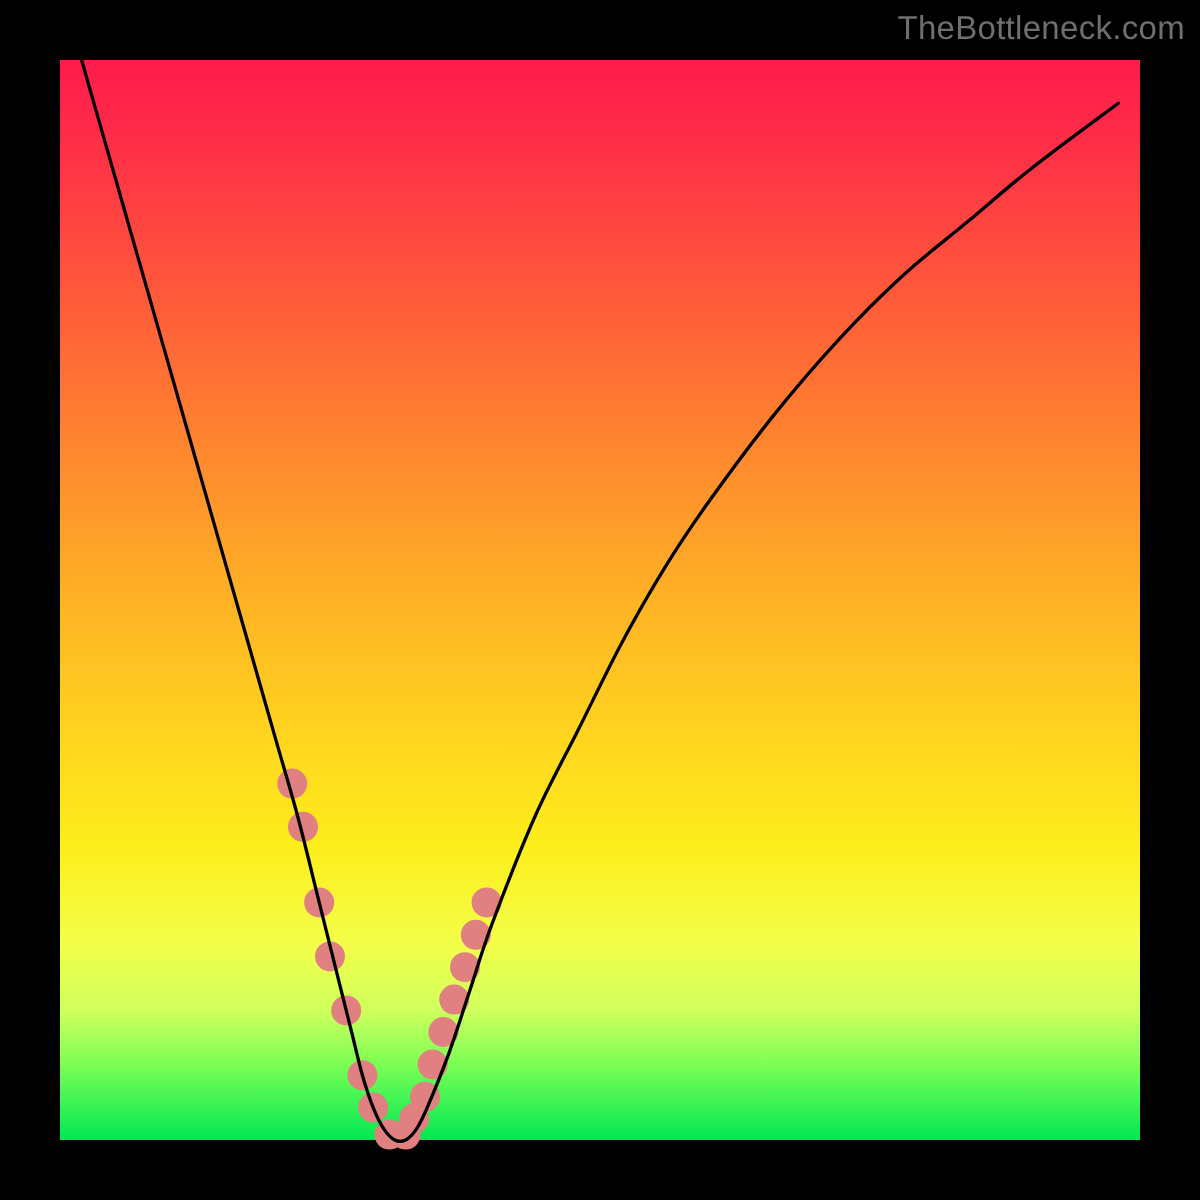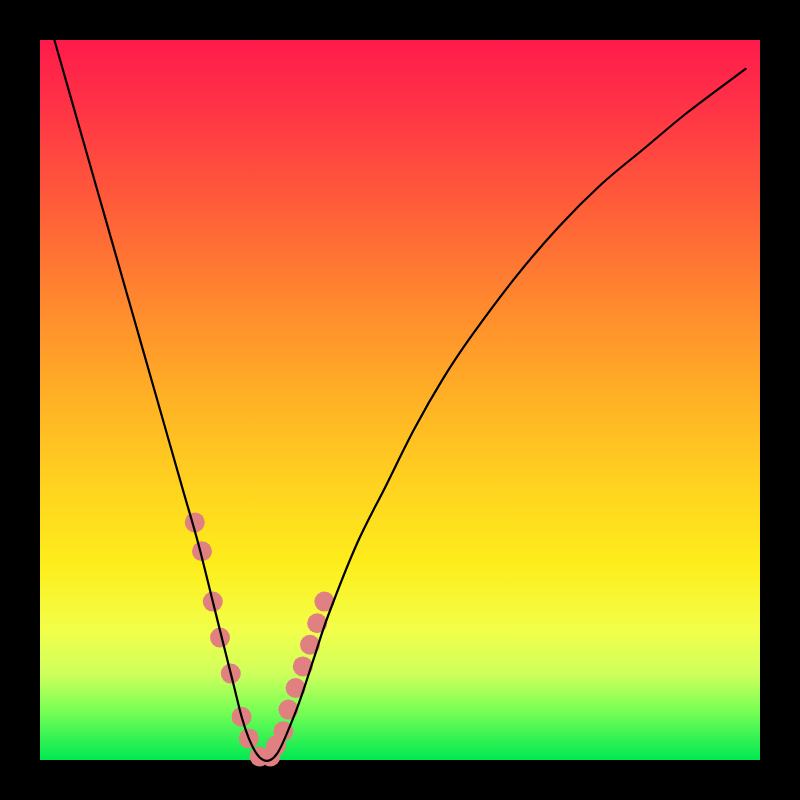--- a/index.html
+++ b/index.html
@@ -55,20 +55,21 @@
     width: 720px;
     height: 720px;
     overflow: visible;
   }
 </style>
 </head>
 <body>
 
 <div class="stage">
 
+  <div class="watermark">TheBottleneck.com</div>
 
   <div class="plot-area">
     <svg class="overlay" viewBox="0 0 720 720" preserveAspectRatio="none">
       <g>
           <circle cx="154.80" cy="482.40" r="10" fill="#e08080"></circle>
           <circle cx="162.00" cy="511.20" r="10" fill="#e08080"></circle>
           <circle cx="172.80" cy="561.60" r="10" fill="#e08080"></circle>
           <circle cx="180.00" cy="597.60" r="10" fill="#e08080"></circle>
           <circle cx="190.80" cy="633.60" r="10" fill="#e08080"></circle>
           <circle cx="201.60" cy="676.80" r="10" fill="#e08080"></circle>

